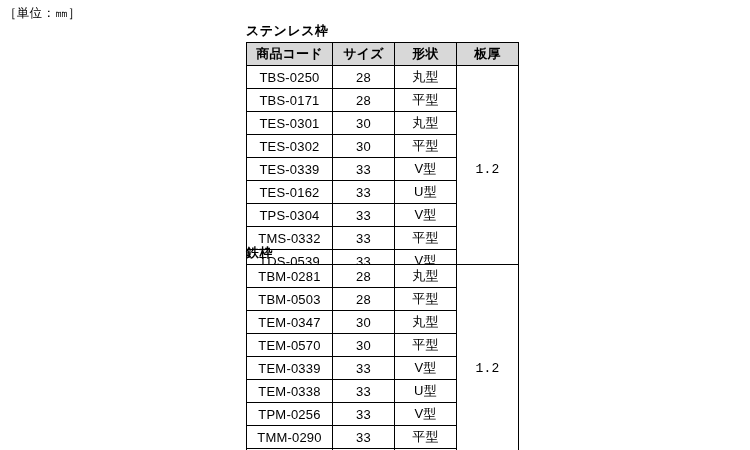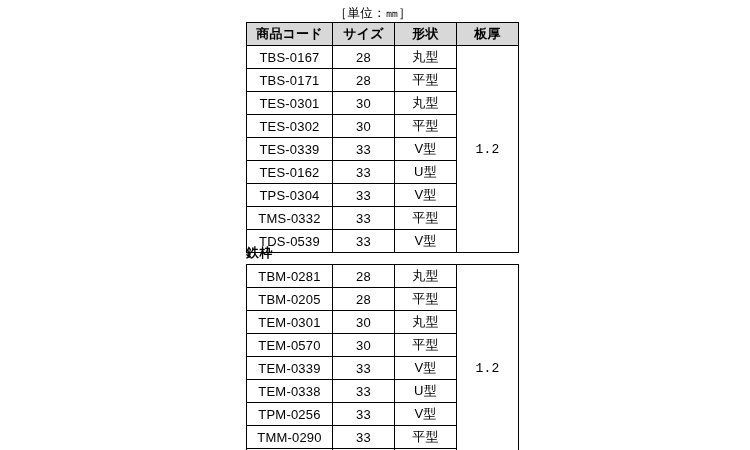--- a/index.html
+++ b/index.html
@@ -11,23 +11,23 @@
     height: 450px;
     background: #ffffff;
     font-family: "Liberation Sans", sans-serif;
     color: #000000;
     position: relative;
     overflow: hidden;
   }
   .unit-note {
     position: absolute;
     top: 5px;
-    left: 12px;
+    left: 4px;
     width: 722px;
-    text-align: center;
+    text-align: left;
     font-size: 12.5px;
     letter-spacing: 0.3px;
     color: #000;
   }
   .section-title {
     font-size: 13px;
     font-weight: bold;
     color: #000;
     margin: 0 0 2px 0;
     letter-spacing: 0.5px;
@@ -67,38 +67,39 @@
     vertical-align: middle;
     font-family: Liberation Mono, monospace;
   }
 </style>
 </head>
 <body>
 
 <div class="unit-note">［単位：㎜］</div>
 
 <div class="block" id="block-stainless">
+  <div class="section-title">ステンレス枠</div>
   <table class="spec">
     <colgroup>
       <col class="c-code">
         <col class="c-size">
         <col class="c-shape">
         <col class="c-thick">
     </colgroup>
     <thead>
       <tr>
         <th>商品コード</th>
         <th>サイズ</th>
         <th>形状</th>
         <th>板厚</th>
       </tr>
     </thead>
     <tbody>
       <tr>
-        <td>TBS-0167</td>
+        <td>TBS-0250</td>
         <td>28</td>
         <td>丸型</td>
         <td class="thickness" rowspan="9">1.2</td>
       </tr>
       <tr>
         <td>TBS-0171</td>
         <td>28</td>
         <td>平型</td>
       </tr>
       <tr>
@@ -150,26 +151,26 @@
         <col class="c-thick">
     </colgroup>
     <tbody>
       <tr>
         <td>TBM-0281</td>
         <td>28</td>
         <td>丸型</td>
         <td class="thickness" rowspan="9">1.2</td>
       </tr>
       <tr>
-        <td>TBM-0205</td>
-        <td>28</td>
-        <td>平型</td>
-      </tr>
-      <tr>
-        <td>TEM-0301</td>
+        <td>TBM-0503</td>
+        <td>28</td>
+        <td>平型</td>
+      </tr>
+      <tr>
+        <td>TEM-0347</td>
         <td>30</td>
         <td>丸型</td>
       </tr>
       <tr>
         <td>TEM-0570</td>
         <td>30</td>
         <td>平型</td>
       </tr>
       <tr>
         <td>TEM-0339</td>

